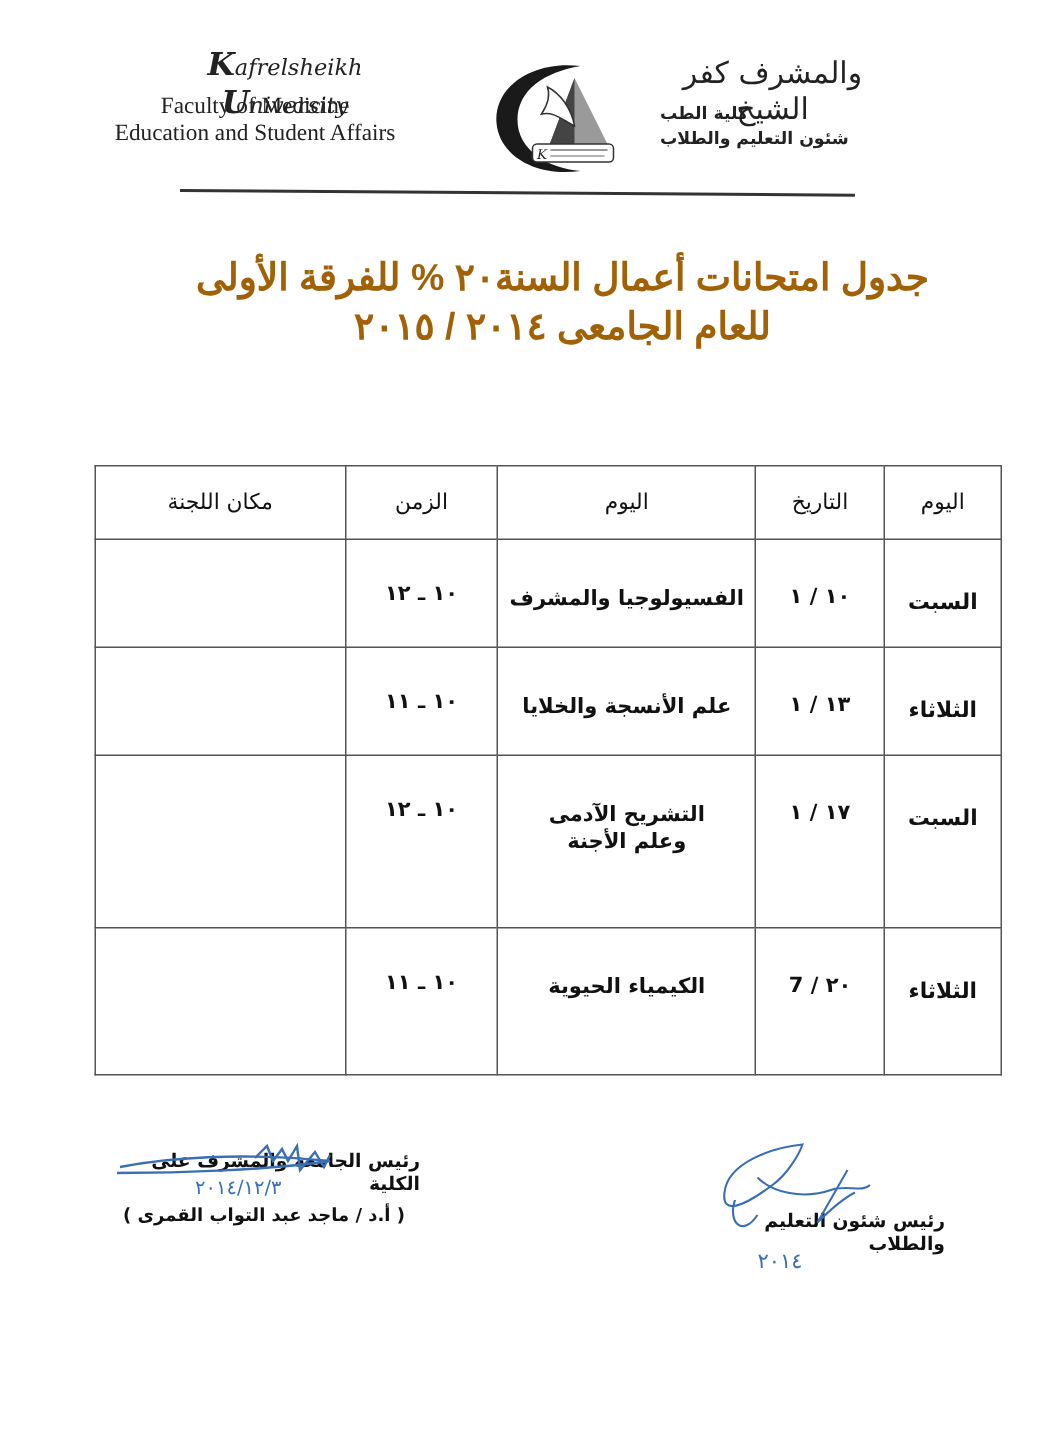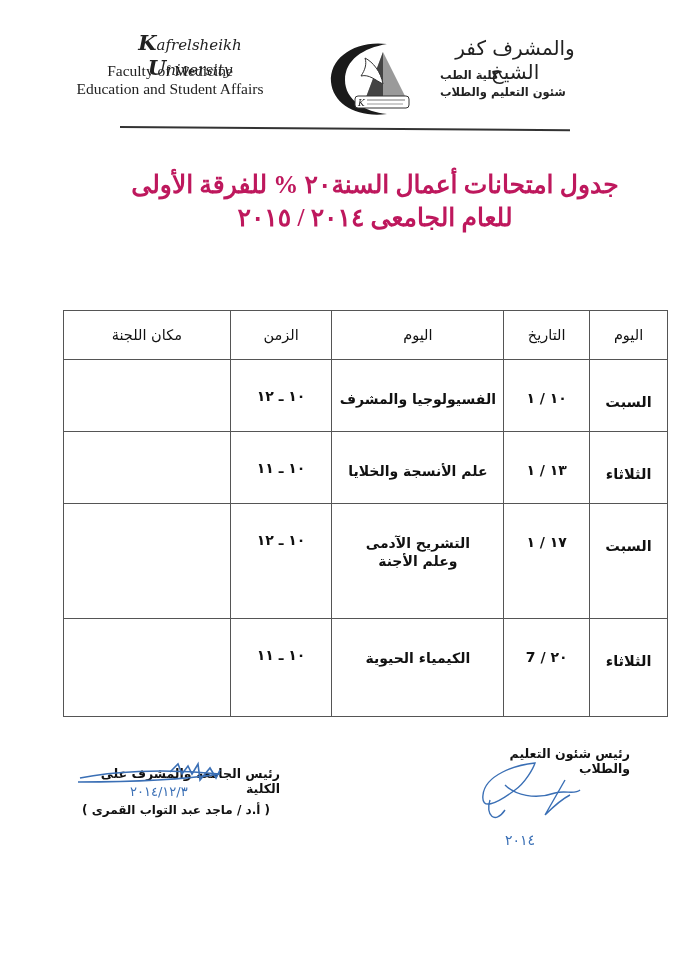--- a/index.html
+++ b/index.html
@@ -11,21 +11,21 @@
   .en-uni {
     left:95px; top:30px; width:190px; text-align:center;
     font-family:"DejaVu Serif", serif; font-style:italic; font-size:15px; color:#222;
   }
   .en-uni .cap { font-size:21px; font-weight:bold; }
   .en-line { left:52px; width:236px; text-align:center; font-family:"Liberation Serif", serif; font-size:15.5px; color:#222; line-height:18px; }
   .ar-uni { left:440px; top:36px; width:150px; text-align:center; direction:rtl; font-family:"DejaVu Sans", sans-serif; font-size:20px; color:#222; }
   .ar-line { left:440px; width:150px; text-align:left; direction:rtl; font-family:"DejaVu Sans", sans-serif; font-size:11.5px; font-weight:bold; color:#222; }
   .logo { left:325px; top:38px; width:100px; height:80px; }
   .sep { left:120px; top:126px; width:450px; height:2px; background:#333; transform:rotate(0.4deg); transform-origin:left; }
-  .title { left:100px; width:550px; text-align:center; direction:rtl; font-family:Liberation Serif, serif; font-weight:bold; font-size:25px; color:#be185d; }
+  .title { left:100px; width:550px; text-align:center; direction:rtl; font-family:Liberation Sans, sans-serif; font-weight:bold; font-size:25px; color:#a16207; }
   table.sched {
     position:absolute; left:63px; top:310px; width:605px; border-collapse:collapse; direction:rtl;
     font-family:"DejaVu Sans", sans-serif;
   }
   table.sched td, table.sched th {
     border:1.5px solid #555; text-align:center; vertical-align:top; font-size:14px; color:#111; padding:0;
   }
   table.sched th { font-weight:normal; font-size:14.5px; height:48px; vertical-align:middle; }
   table.sched td.day { font-weight:bold; font-size:14.5px; padding-top:34px; }
   table.sched td.date { font-weight:bold; padding-top:30px; }
@@ -114,20 +114,20 @@
   </table>
 
 <div class="abs sig-label" style="left:80px; top:746px; width:200px; text-align:right;">رئيس الجامعة والمشرف على الكلية</div>
 <svg class="sig-svg" style="left:70px; top:760px;" width="180" height="40" viewBox="0 0 180 40">
   <path d="M10 18 C40 12 90 8 150 14 C110 20 50 22 8 22" fill="none" stroke="#3a6fb5" stroke-width="1.6"></path>
   <path d="M100 12 L108 4 L112 14 L118 6 L122 14 L128 4 L130 20 L140 8 L146 18 L150 10" fill="none" stroke="#3a6fb5" stroke-width="1.6"></path>
   <text x="60" y="36" font-family="DejaVu Sans, sans-serif" font-size="13" fill="#3a6fb5">٢٠١٤/١٢/٣</text>
 </svg>
 <div class="abs sig-name" style="left:80px; top:803px; width:190px; ">( أ.د / ماجد عبد التواب القمرى  )</div>
 
-<div class="abs sig-label" style="left:480px; top:726px; width:150px; text-align:right;">رئيس شئون التعليم والطلاب</div>
+<div class="abs sig-label" style="left:480px; top:786px; width:150px; text-align:right;">رئيس شئون التعليم والطلاب</div>
 <svg class="sig-svg" style="left:475px; top:755px;" width="130" height="100" viewBox="0 0 130 100">
   <path d="M60 8 C40 10 10 20 8 40 C6 55 20 50 40 35 C50 28 58 14 60 8 Z" fill="none" stroke="#3a6fb5" stroke-width="1.4"></path>
   <path d="M30 30 C40 40 60 45 80 38 C90 35 100 40 105 35" fill="none" stroke="#3a6fb5" stroke-width="1.4"></path>
   <path d="M90 25 L70 60 M70 60 C75 55 85 45 95 40" fill="none" stroke="#3a6fb5" stroke-width="1.4"></path>
   <path d="M15 45 C10 60 20 70 30 55" fill="none" stroke="#3a6fb5" stroke-width="1.4"></path>
   <text x="30" y="90" font-family="DejaVu Sans, sans-serif" font-size="14" fill="#3a6fb5">٢٠١٤</text>
 </svg>
 
 </body></html>

